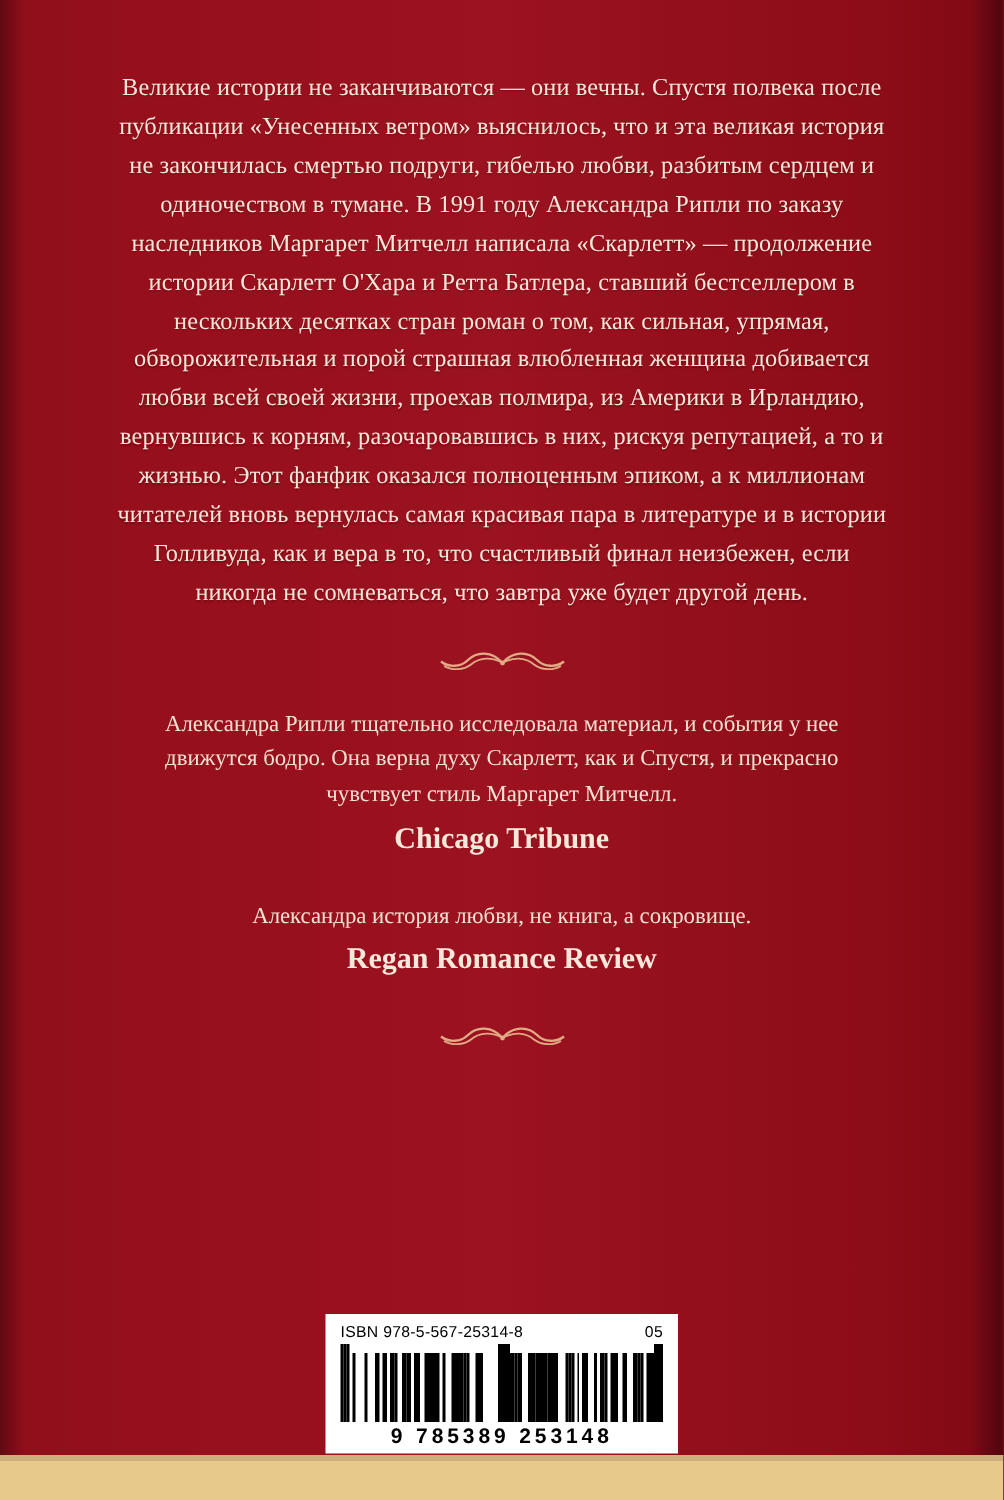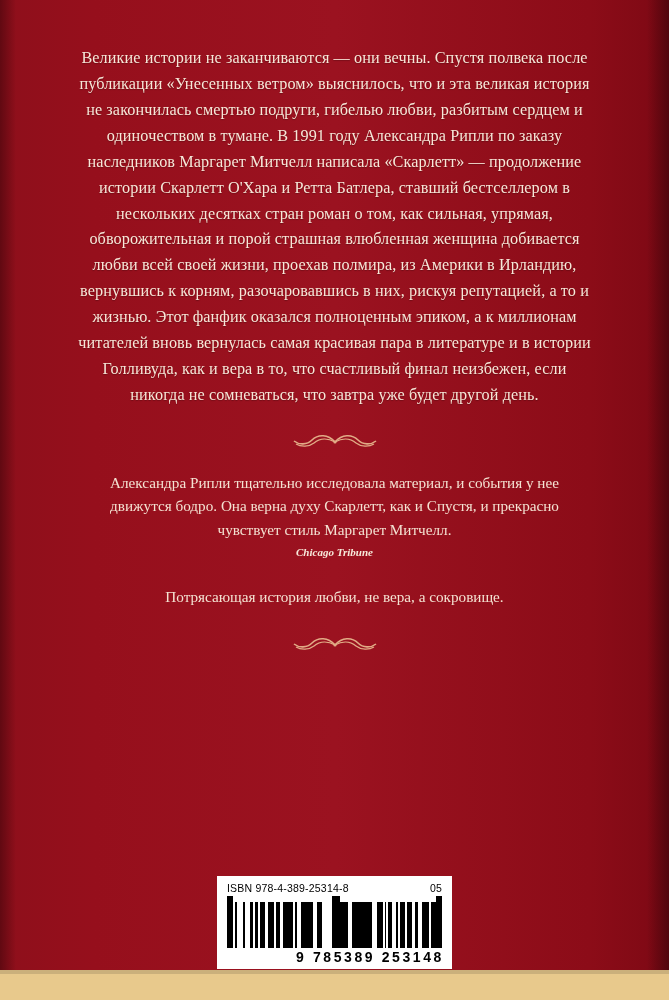--- a/index.html
+++ b/index.html
@@ -63,25 +63,24 @@
   .ornament svg { display: block; }
   .review {
     width: 470px;
     text-align: center;
     color: #f4e2d2;
     font-size: 15.2px;
     line-height: 1.55;
   }
   .review p { margin: 0; }
   .source {
-    font-style: italic;
     font-weight: 700;
     color: #f7e9da;
     margin-top: 2px;
-    font-size: 11px;
+    font-size: 20px;
   }
   .review.second {
     margin-top: 24px;
     width: 420px;
   }
   .ornament.second {
     margin-top: 26px;
   }
   .barcode-wrap {
     position: absolute;
@@ -113,21 +112,21 @@
     background: #000;
     height: 100%;
   }
   .bars .bar.short { height: 88%; }
   .digits {
     font-family: "Liberation Sans", sans-serif;
     font-size: 14px;
     font-weight: 700;
     letter-spacing: 2.6px;
     color: #000;
-    text-align: right;
+    text-align: center;
     padding-top: 1px;
   }
   .bottom-band {
     position: absolute;
     left: 0;
     right: 0;
     bottom: 0;
     height: 30px;
     background: #e8c98c;
   }
@@ -159,36 +158,37 @@
       <circle cx="45" cy="10" r="1.6" fill="currentColor"></circle>
     </svg>
   </div>
 
   <div class="review first">
     <p>Александра Рипли тщательно исследовала материал, и события у нее движутся бодро. Она верна духу Скарлетт, как и Спустя, и прекрасно чувствует стиль Маргарет Митчелл.</p>
     <div class="source">Chicago Tribune</div>
   </div>
 
   <div class="review second">
-    <p>Потрясающая история любви, не вера, а сокровище.</p>
+    <p>Александра история любви, не книга, а сокровище.</p>
+    <div class="source">Regan Romance Review</div>
   </div>
 
   <div class="ornament second">
     <svg width="90" height="20" viewBox="0 0 90 20" aria-hidden="true">
       <path d="M45 10 C38 2, 28 2, 22 8 C17 13, 9 13, 4 9" fill="none" stroke="currentColor" stroke-width="1.6"></path>
       <path d="M45 10 C38 6, 30 6, 24 11 C19 15, 11 15, 6 12" fill="none" stroke="currentColor" stroke-width="1.2"></path>
       <path d="M45 10 C52 2, 62 2, 68 8 C73 13, 81 13, 86 9" fill="none" stroke="currentColor" stroke-width="1.6"></path>
       <path d="M45 10 C52 6, 60 6, 66 11 C71 15, 79 15, 84 12" fill="none" stroke="currentColor" stroke-width="1.2"></path>
       <circle cx="45" cy="10" r="1.6" fill="currentColor"></circle>
     </svg>
   </div>
 
   <div class="barcode-wrap">
     <div class="isbn-line">
-      <span>ISBN 978-4-389-25314-8</span>
+      <span>ISBN 978-5-567-25314-8</span>
       <span>05</span>
     </div>
     <div class="bars" id="bars">
         <div class="bar" style="width: 2px;"></div>
         <div class="bar" style="width: 2px;"></div>
         <div class="bar" style="width: 2px;"></div>
         <div class="bar short" style="background: transparent; width: 2px;"></div>
         <div class="bar short" style="width: 2px;"></div>
         <div class="bar short" style="background: transparent; width: 2px;"></div>
         <div class="bar short" style="background: transparent; width: 2px;"></div>

